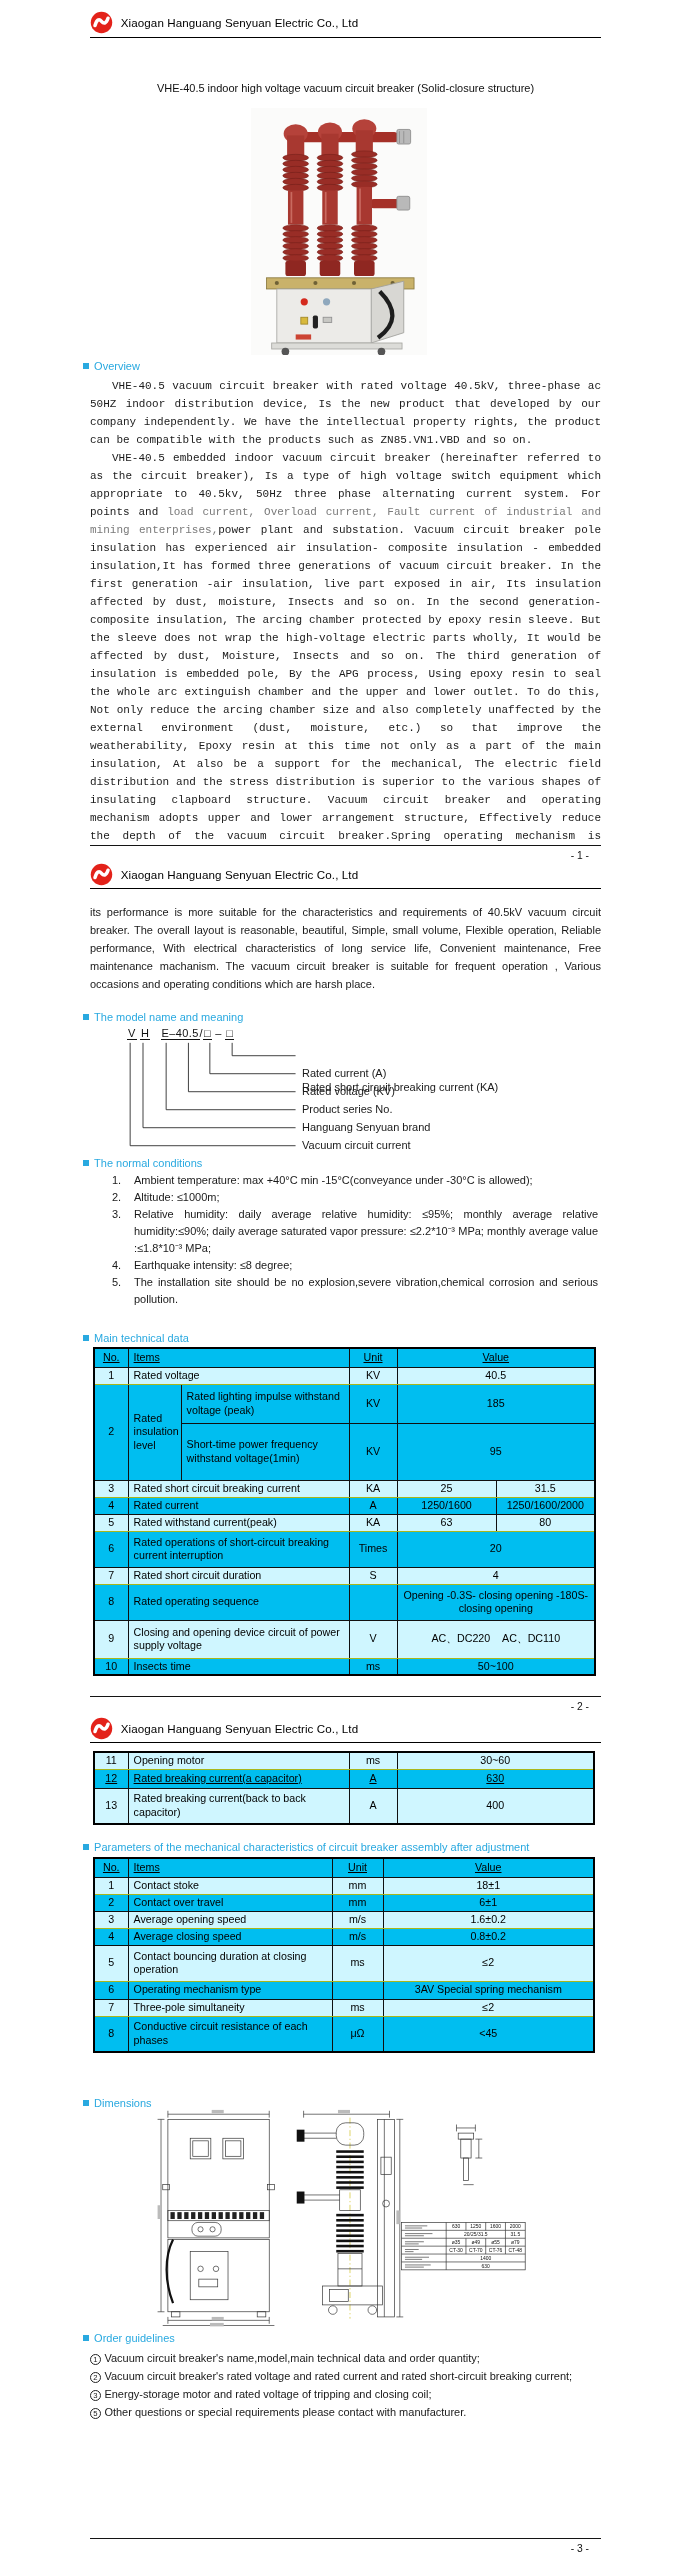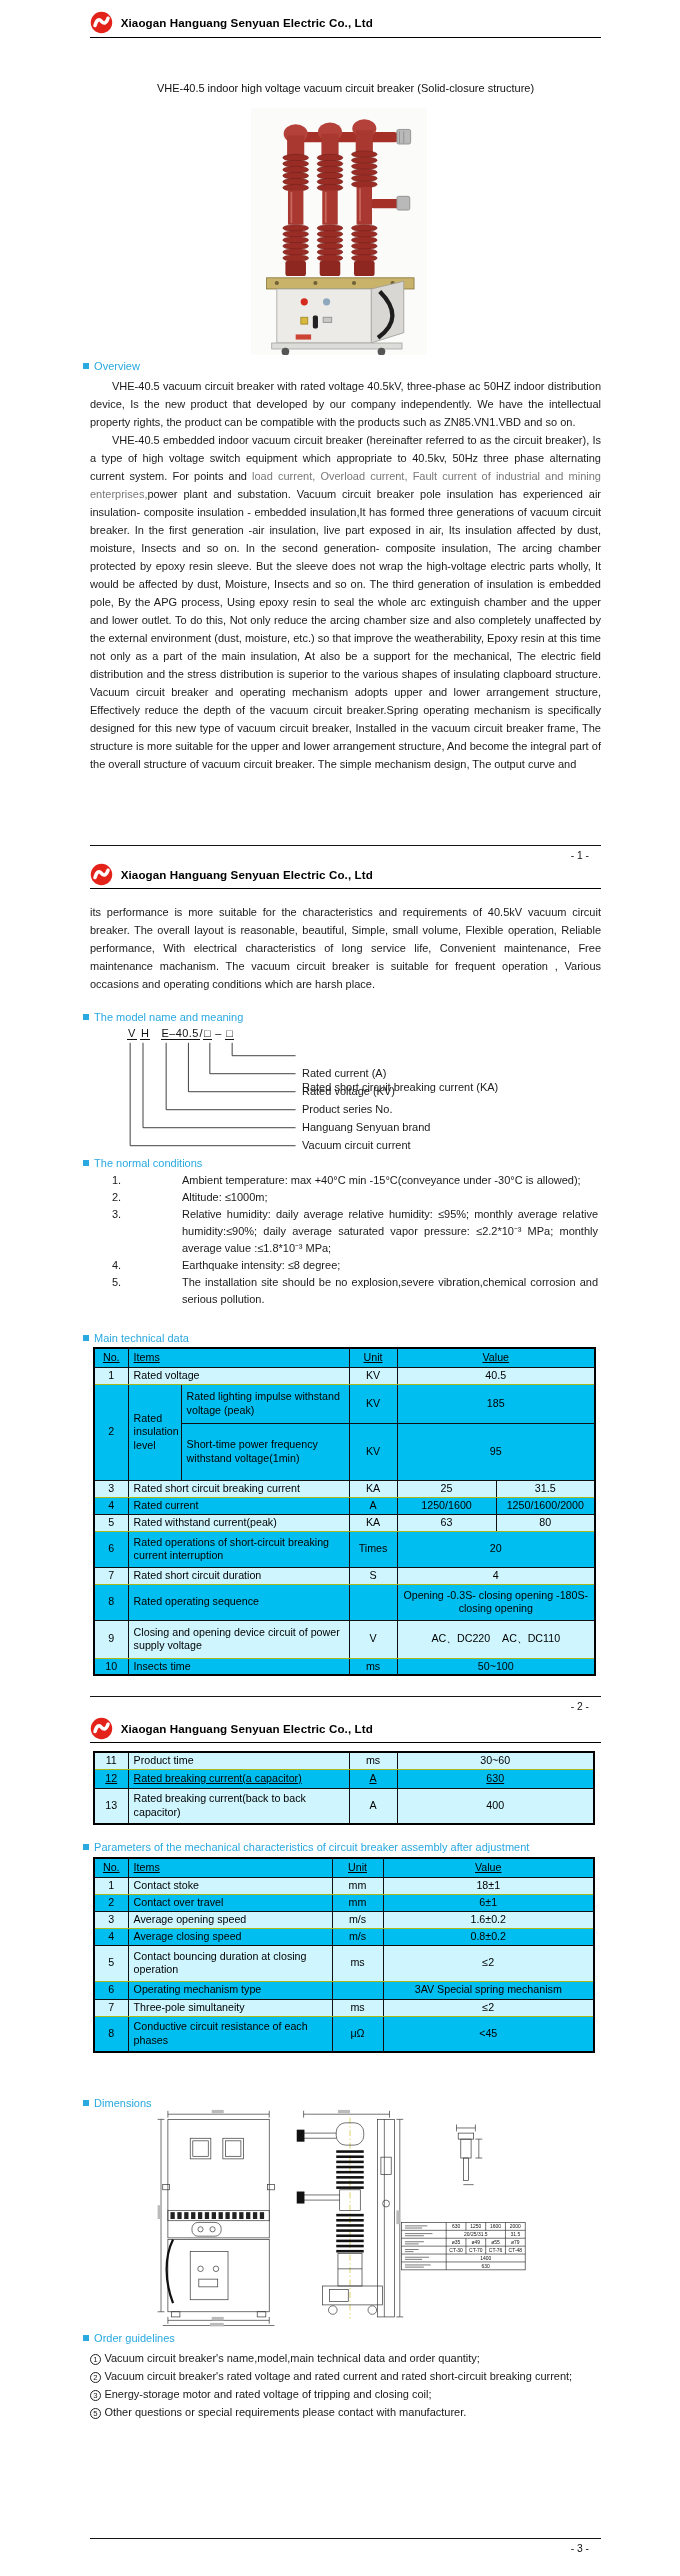--- a/index.html
+++ b/index.html
@@ -3,42 +3,42 @@
 <meta charset="utf-8">
 <style>
   * { box-sizing: border-box; margin: 0; padding: 0; }
   body { background: #ffffff; font-family: "Liberation Sans", sans-serif; }
   #doc { position: relative; width: 680px; height: 2576px; background: #fff; color: #141414; overflow: hidden; }
   .abs { position: absolute; }
 
   
   .pagehead { left: 90px; width: 511px; height: 29px; border-bottom: 1.7px solid #000;
               display: flex; align-items: center; gap: 7.7px; }
-  .coname { font-weight: bold; font-size: 11.6px; color: #000; letter-spacing: 0.1px; }
+  .coname { font-weight: normal; font-size: 11.6px; color: #000; letter-spacing: 0.1px; }
 
   
   .pline { left: 90px; width: 511px; border-top: 1.7px solid #141414; height: 0; }
   .pnum  { left: 90px; width: 511px; text-align: right; font-size: 10.3px; padding-right: 12px; color: #111; }
 
   .doctitle { left: 90px; width: 511px; text-align: center; font-size: 11px; color: #101010; }
 
   
   .sec { left: 83px; font-size: 11px; color: #29A9E0; display: flex; align-items: center; gap: 5.1px; white-space: nowrap; }
   .sqb { width: 6px; height: 6px; background: #29A9E0; flex: 0 0 auto; }
 
   
   .body { font-size: 11px; line-height: 18px; text-align: justify; color: #1a1a1a; }
-  p.ind { text-indent: 22px; }
+  p.ind { text-indent: 22px; font-family: Liberation Mono, monospace; }
   .gray { color: #7a7a7a; }
 
   
   .nc { font-size: 11px; line-height: 17px; color: #1a1a1a; }
   .ncitem { display: flex; }
   .ncnum { flex: 0 0 22px; }
-  .nctext { flex: 1; text-align: justify; margin-left: 48px; }
+  .nctext { flex: 1; text-align: justify; }
 
   
   .oi { font-size: 11px; line-height: 18px; color: #1a1a1a; }
   .onum { display: inline-block; width: 11px; height: 11px; line-height: 10.3px; border: 0.9px solid #222;
           border-radius: 50%; font-size: 7.7px; text-align: center; margin-right: 3.4px; vertical-align: 0px; }
 
   
   table.dt { border-collapse: collapse; table-layout: fixed; width: 501px; font-size: 10.7px; color: #000; border: 2.1px solid #000; }
   .dt td { border: 0.9px solid #101010; padding: 0.9px 5.1px; text-align: center; vertical-align: middle; line-height: 13.3px; overflow: hidden; }
   .dt td.ti { text-align: left; }
@@ -351,21 +351,21 @@
   <table class="dt abs" style="top:1751px; left:93px">
     <colgroup>
         <col style="width:34px">
         <col style="width:221px">
         <col style="width:48px">
         <col style="width:197px">
       </colgroup>
     <tbody>
         <tr class="l h20">
       <td>11</td>
-      <td class="ti">Product time</td>
+      <td class="ti">Opening motor</td>
       <td>ms</td>
       <td>30~60</td>
     </tr>
     <tr class="b h22">
       <td>12</td>
       <td class="ti">Rated breaking current(a capacitor)</td>
       <td>A</td>
       <td>630</td>
     </tr>
     <tr class="l h42">

